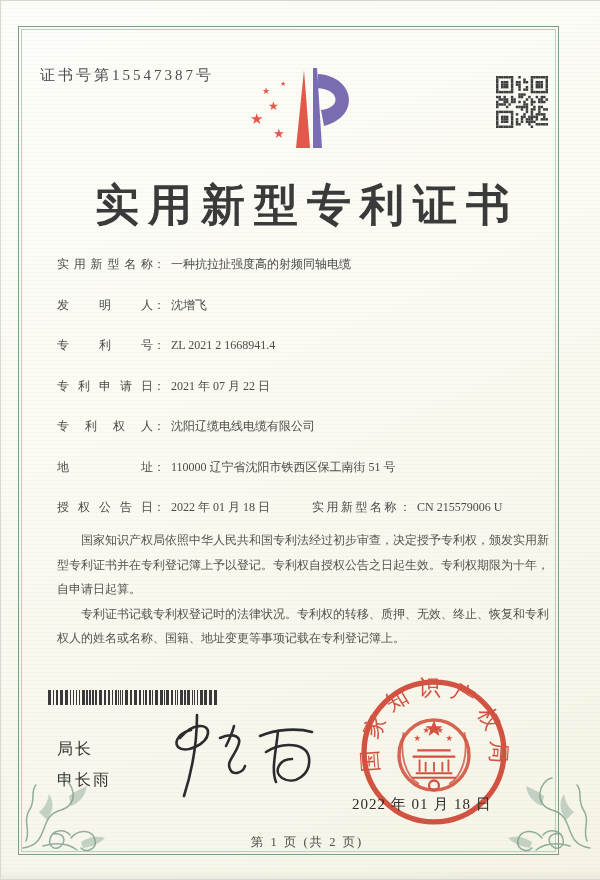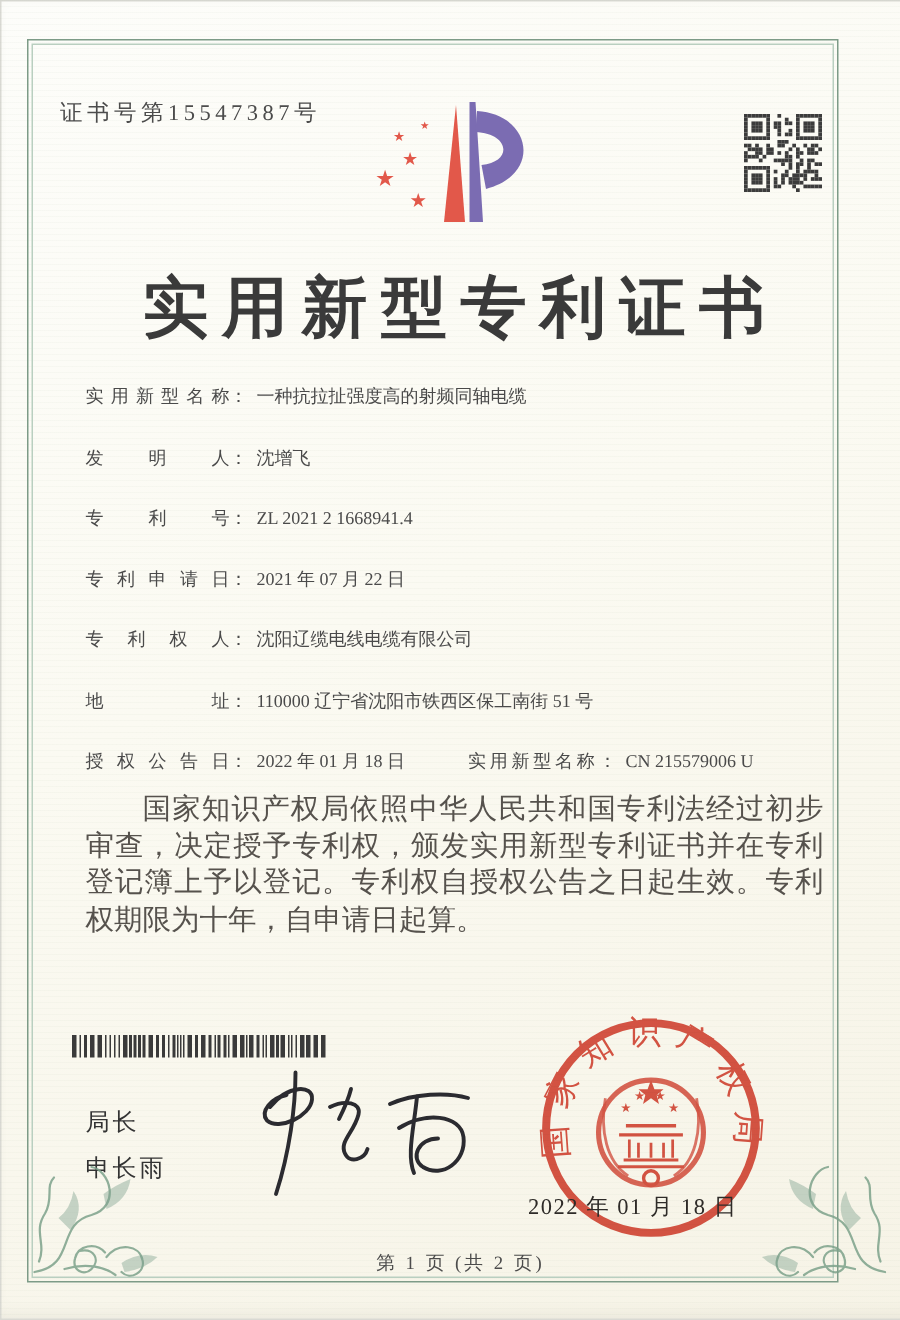--- a/index.html
+++ b/index.html
@@ -17,21 +17,21 @@
   .qr{position:absolute;left:496px;top:76px;}
   .title{position:absolute;left:0;top:176px;width:100%;text-align:center;
         font-size:44px;font-weight:bold;letter-spacing:9px;color:#3a3a3a;}
   .fields{position:absolute;left:57px;top:254px;width:480px;font-size:12px;color:#4a4a4a;}
   .frow{display:flex;margin-bottom:19.5px;line-height:21px;white-space:nowrap;}
   .flabel{display:inline-block;width:96px;text-align:justify;text-align-last:justify;}
   .fvalue{margin-left:6px;}
   .grant{display:flex;margin-bottom:0;}
   .grant .cell2{margin-left:42px;display:flex;}
   .grant .cell2 .flabel{width:auto;letter-spacing:2.5px;text-align-last:auto;}
-  .paras{position:absolute;left:57px;top:528px;width:492px;font-size:19px;
+  .paras{position:absolute;left:57px;top:528px;width:492px;font-size:12px;
         line-height:24.5px;color:#56524d;text-align:justify;font-family:Liberation Serif, serif;}
   .paras p{margin:0;text-indent:2em;}
   .barcode{position:absolute;left:48px;top:690px;width:172px;height:15px;display:flex;}
   .barcode i{display:block;height:100%;}
   .signer{position:absolute;left:57px;top:733px;font-family:"Liberation Sans","DejaVu Sans",sans-serif;
         font-size:16px;color:#333;line-height:31px;letter-spacing:2px;}
   .sig{position:absolute;left:148px;top:710px;}
   .seal{position:absolute;left:358px;top:676px;mix-blend-mode:multiply;opacity:.93;}
   .seal-date{position:absolute;left:352px;top:795px;font-size:15px;color:#2e2b28;
         letter-spacing:1px;white-space:nowrap;z-index:5;}
@@ -349,20 +349,21 @@
       <span class="cell2">
         <span class="flabel">实用新型名称</span>
           <span>：</span>
         <span class="fvalue">CN 215579006 U</span>
       </span>
     </div>
   </div>
 
   <div class="paras">
     <p>国家知识产权局依照中华人民共和国专利法经过初步审查，决定授予专利权，颁发实用新型专利证书并在专利登记簿上予以登记。专利权自授权公告之日起生效。专利权期限为十年，自申请日起算。</p>
+    <p>专利证书记载专利权登记时的法律状况。专利权的转移、质押、无效、终止、恢复和专利权人的姓名或名称、国籍、地址变更等事项记载在专利登记簿上。</p>
   </div>
 
   <div class="barcode" id="barcode">
       <i style="width: 3px; margin-right: 2px; background: rgb(58, 58, 58);"></i>
       <i style="width: 1px; margin-right: 2px; background: rgb(58, 58, 58);"></i>
       <i style="width: 2px; margin-right: 2px; background: rgb(58, 58, 58);"></i>
       <i style="width: 3px; margin-right: 2px; background: rgb(58, 58, 58);"></i>
       <i style="width: 3px; margin-right: 2px; background: rgb(58, 58, 58);"></i>
       <i style="width: 1px; margin-right: 2px; background: rgb(58, 58, 58);"></i>
       <i style="width: 1px; margin-right: 2px; background: rgb(58, 58, 58);"></i>

